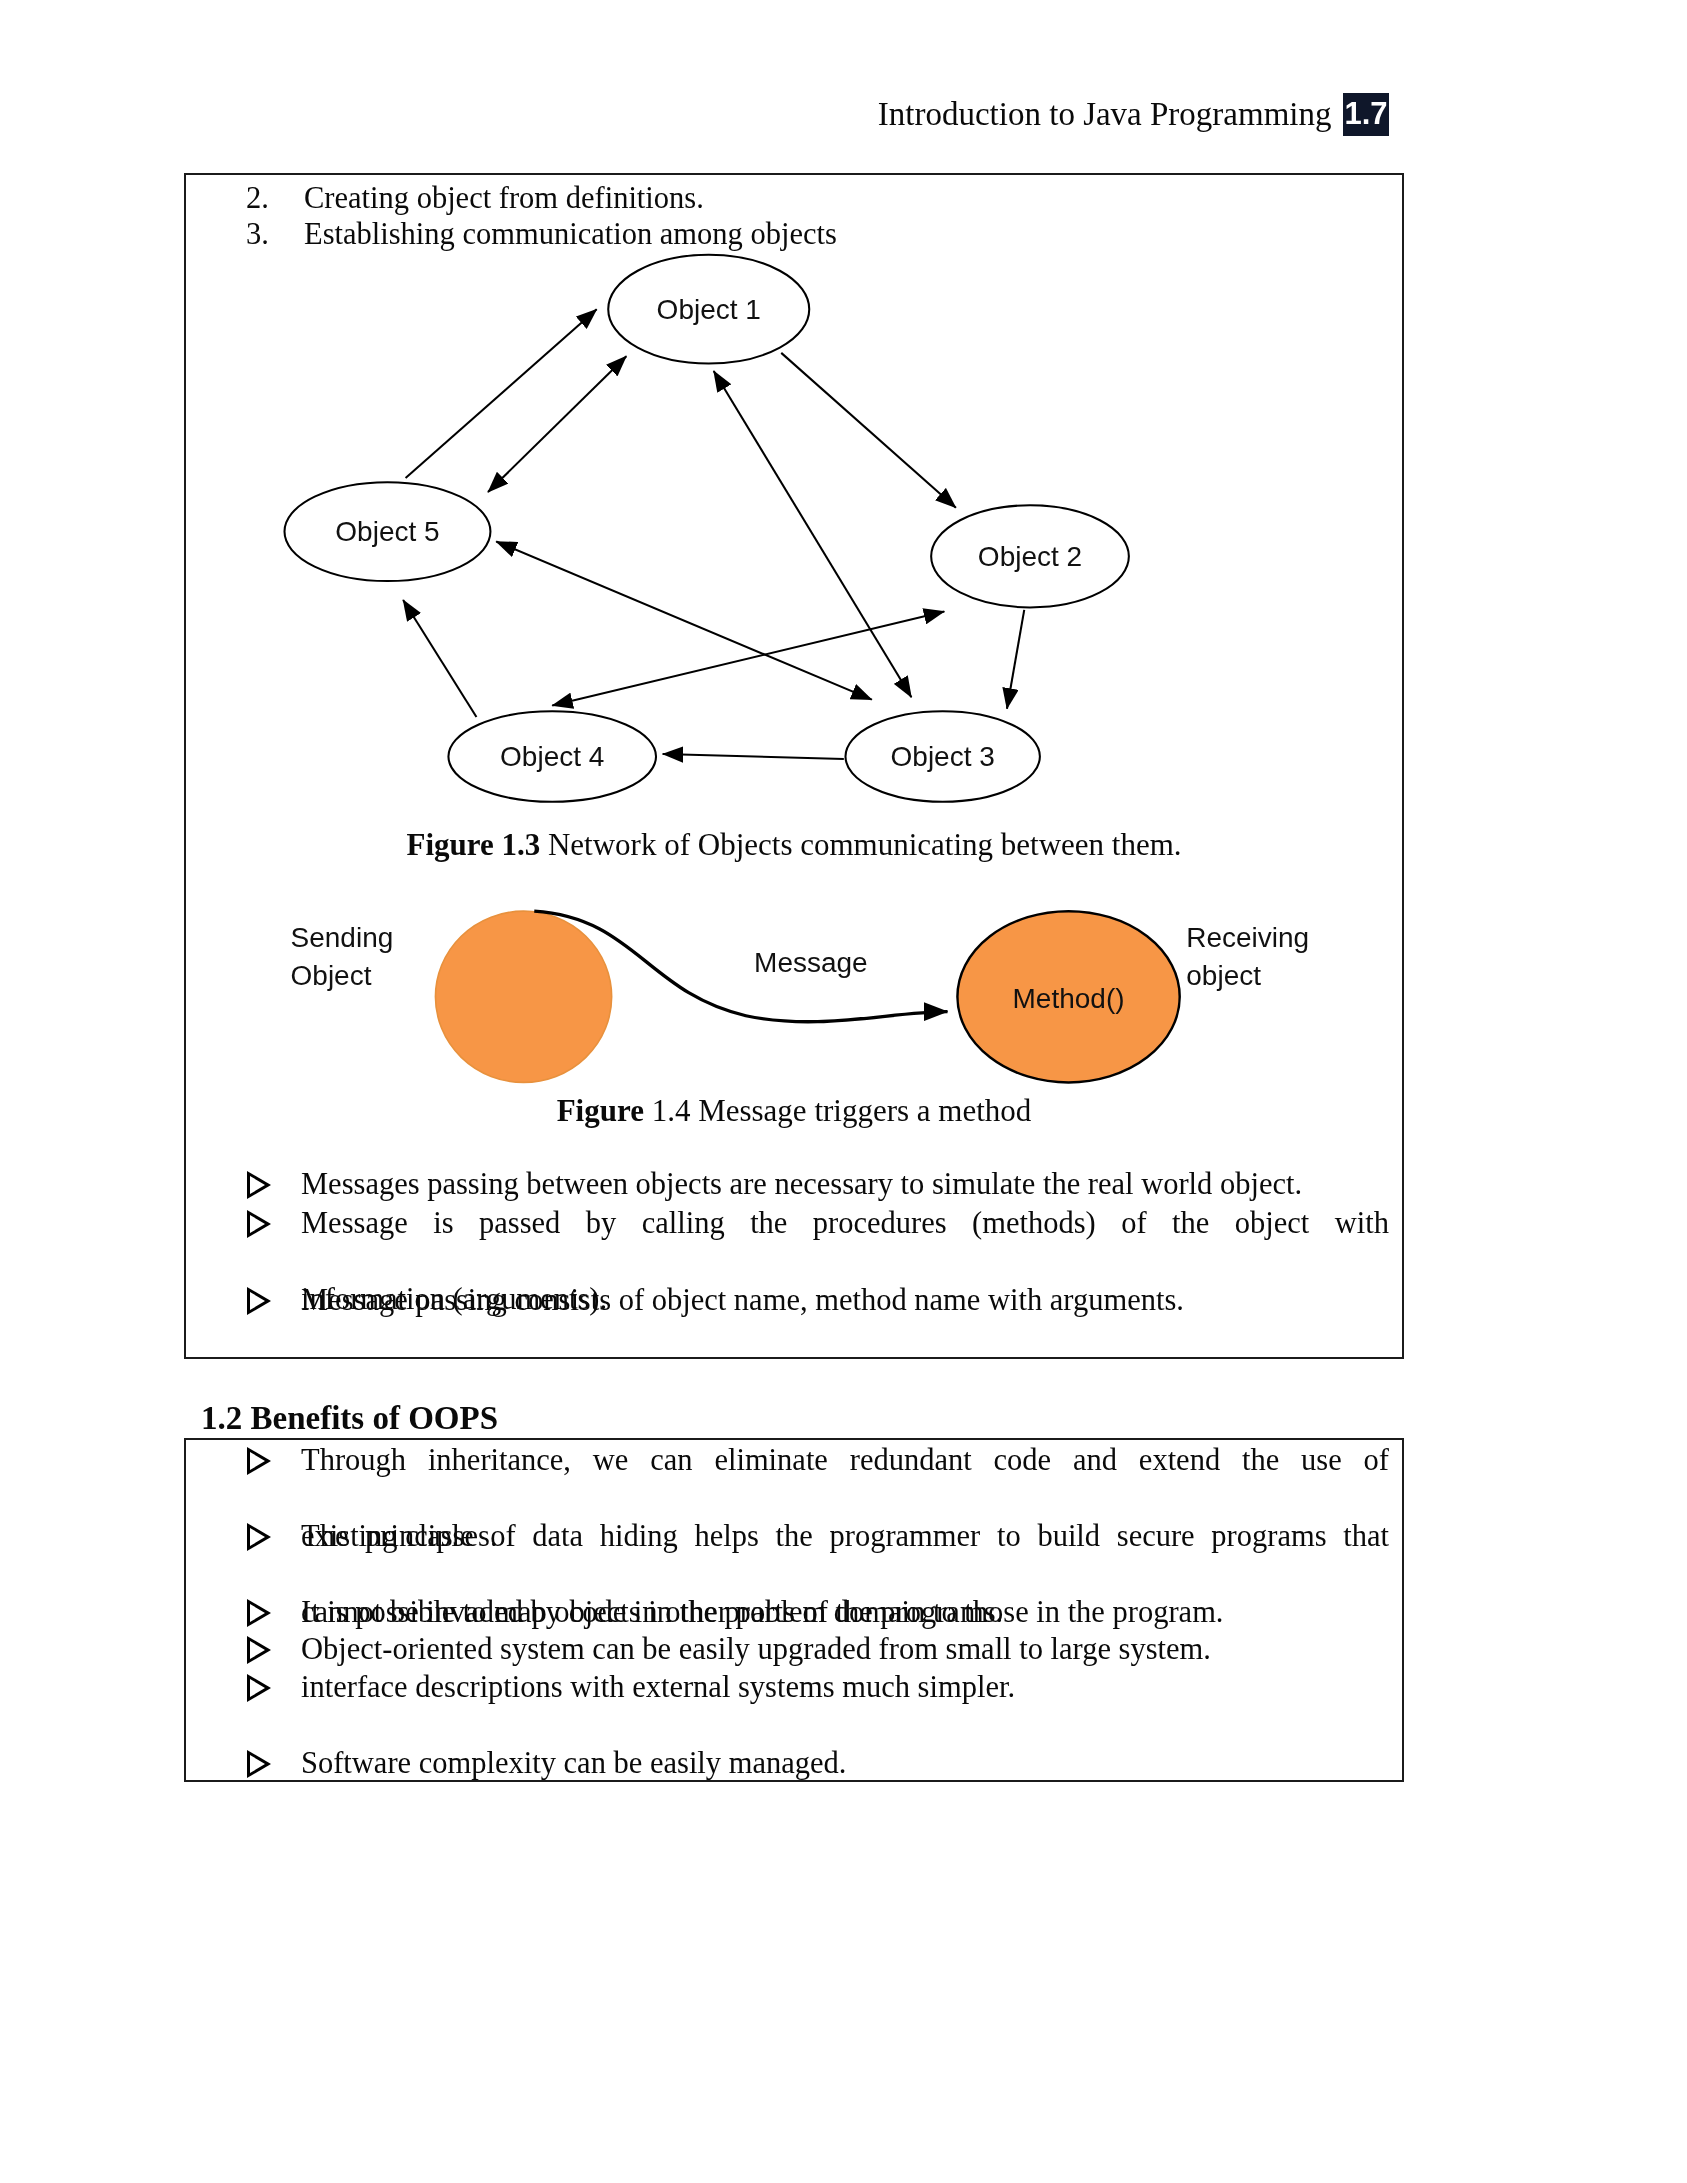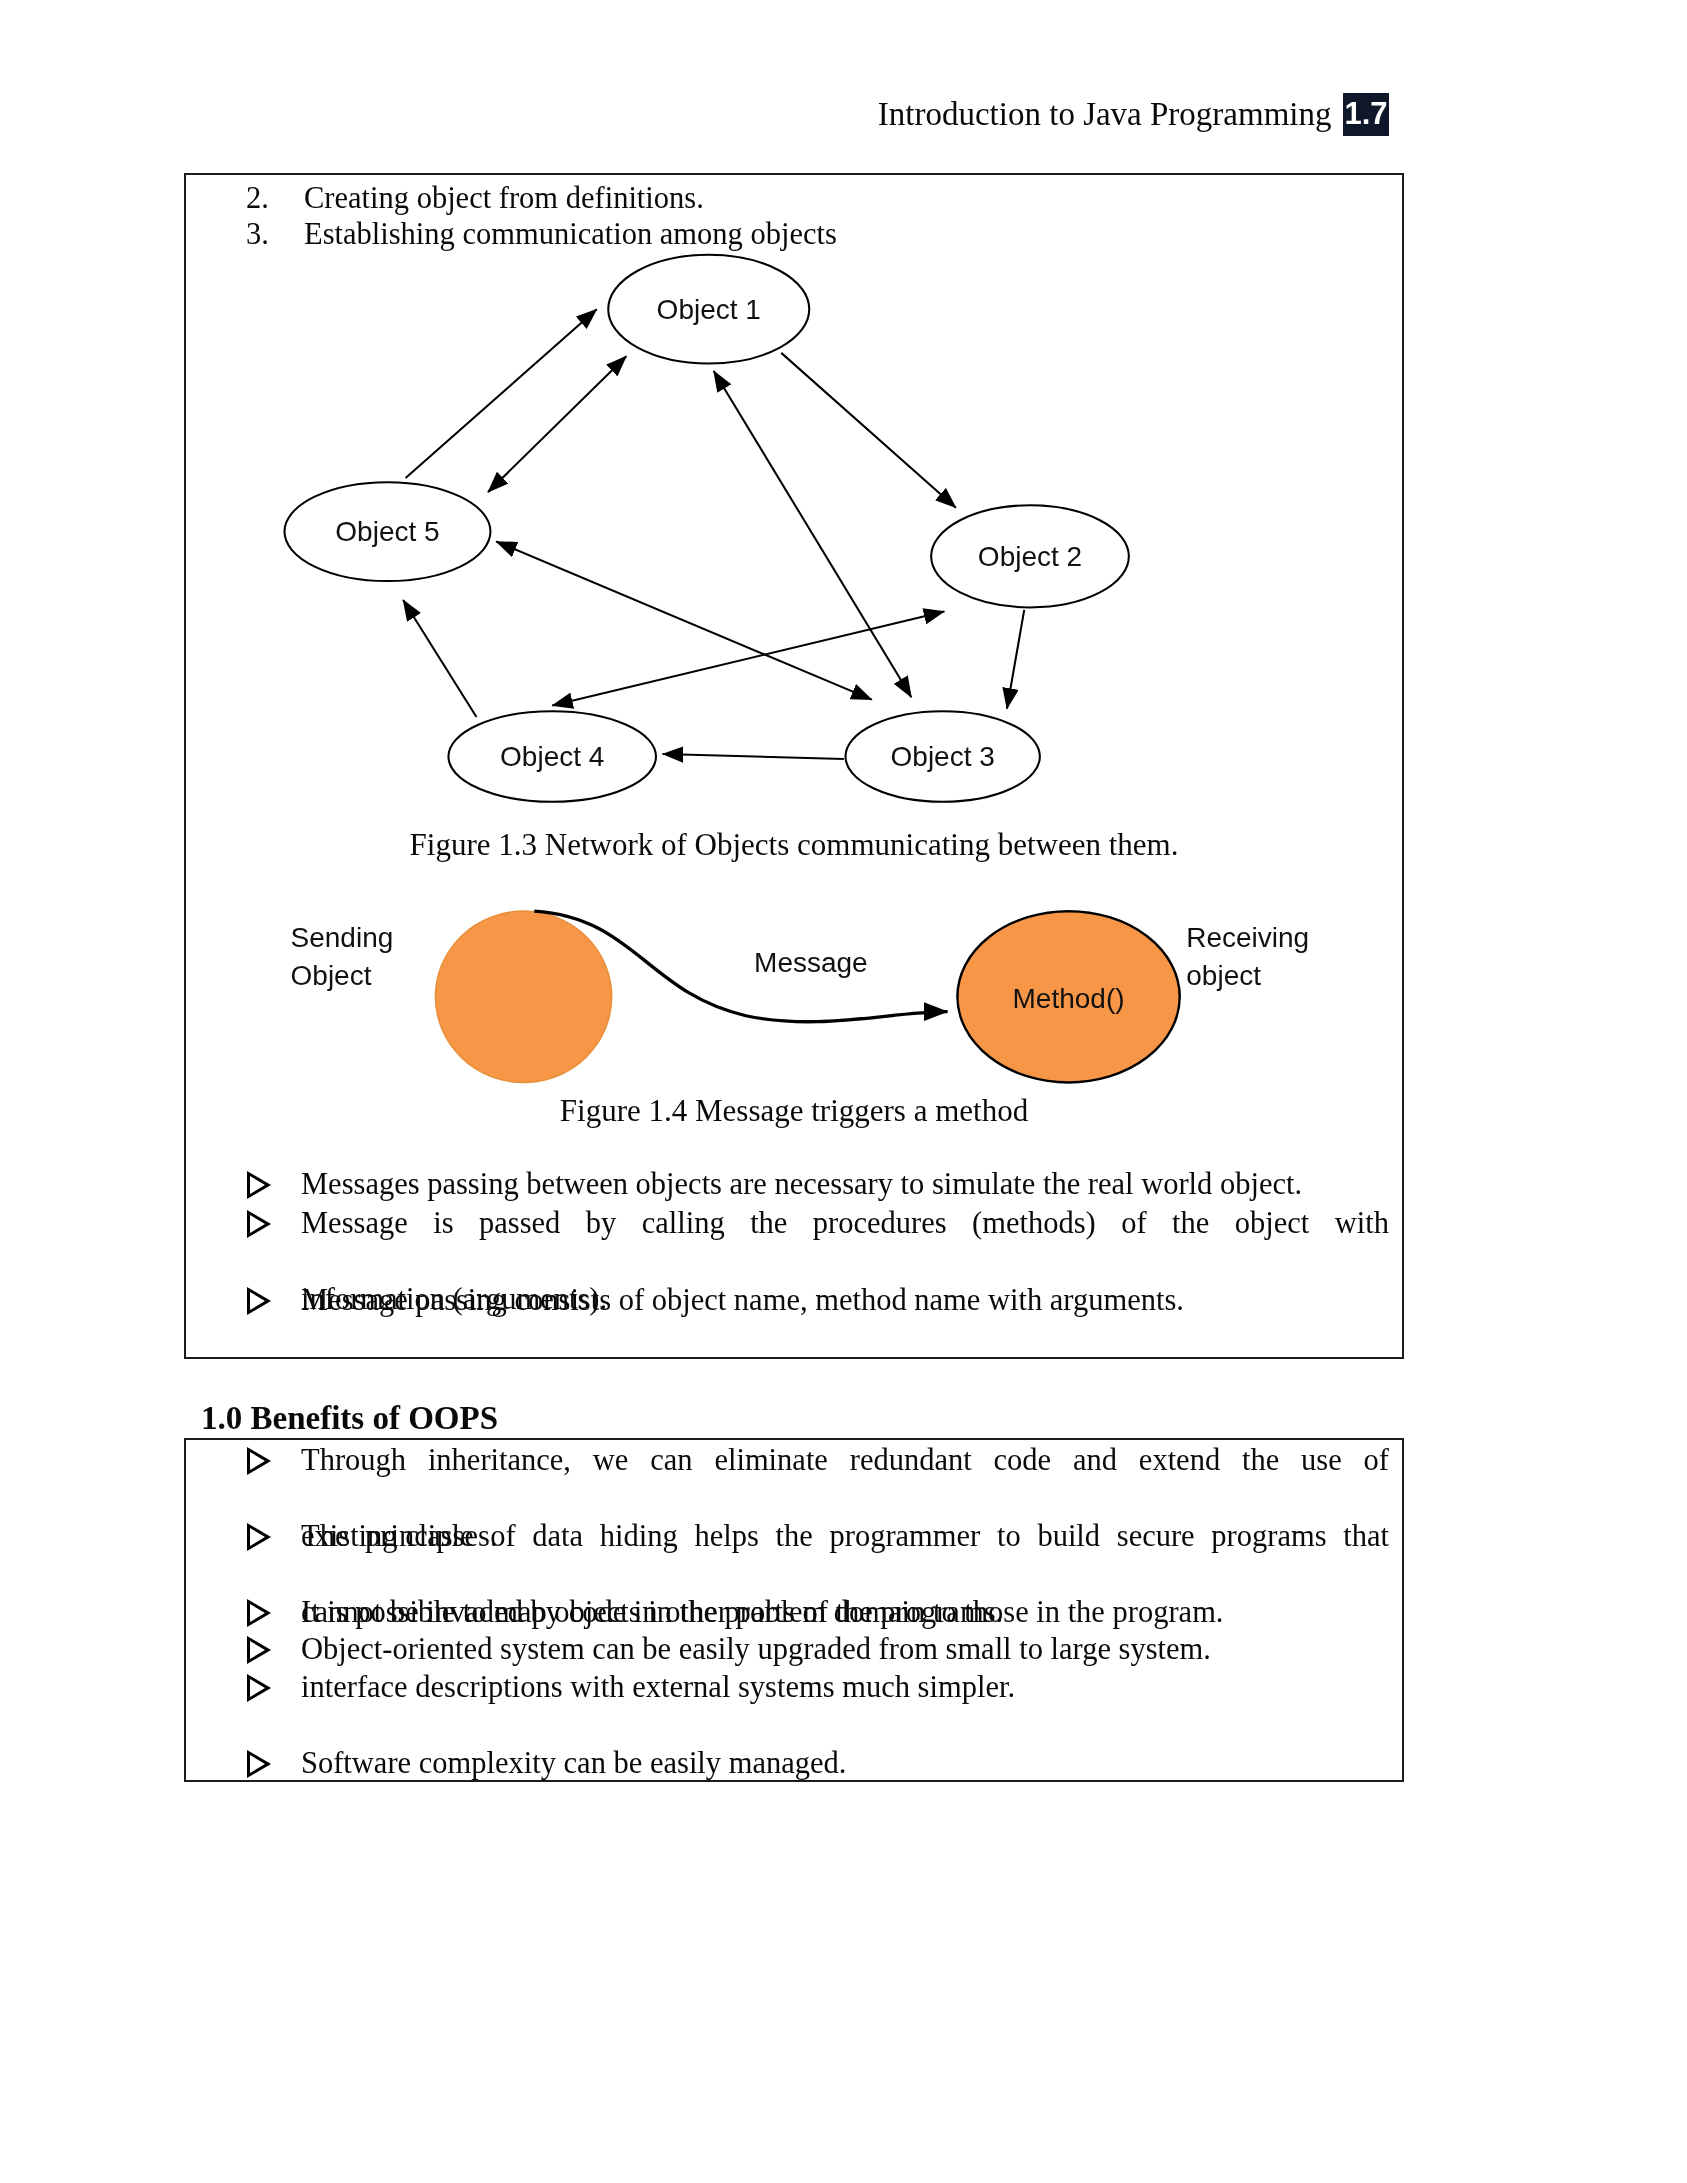--- a/index.html
+++ b/index.html
@@ -31,21 +31,21 @@
 
   
   .figsvg{position:absolute;}
   .nodelabel, .figlabel{
     font-family:"Liberation Sans",sans-serif;font-size:34px;fill:#111;
   }
   .caption{
     position:absolute;left:184px;width:1220px;text-align:center;
     font-size:31px;line-height:38px;
   }
-  .caption .b{font-weight:normal;}
+  .caption .b{font-weight:bold;}
 
   
   .bullet-row{position:absolute;left:247px;width:1145px;font-size:30.5px;line-height:38px;}
   .btext{margin-left:54px;width:1088px;}
   .btext span{display:block;}
   .jline{display:inline-block;width:100%;text-align:justify;}
   .jline::after{content:"";display:inline-block;width:100%;height:0;}
   .abullet{position:absolute;left:0;top:5.8px;width:26px;height:28px;}
   .abullet::before{
     content:"";position:absolute;left:0;top:0;width:0;height:0;
@@ -148,21 +148,21 @@
     <span>information (arguments).</span>
   </div>
 </div>
 <div class="bullet-row" style="top:1281px;">
   <span class="abullet"></span>
   <div class="btext">
       <span>Message passing consists of object name, method name with arguments.</span>
     </div>
 </div>
 
-<div class="section-heading">1.0 Benefits of OOPS</div>
+<div class="section-heading">1.2 Benefits of OOPS</div>
 
 <div id="box2" class="frame"></div>
 
 <div class="bullet-row" style="top:1441px;">
   <span class="abullet"></span>
   <div class="btext">
     <span class="jline">Through inheritance, we can eliminate redundant code and extend the use of</span>
     <span>existing classes.</span>
   </div>
 </div>

